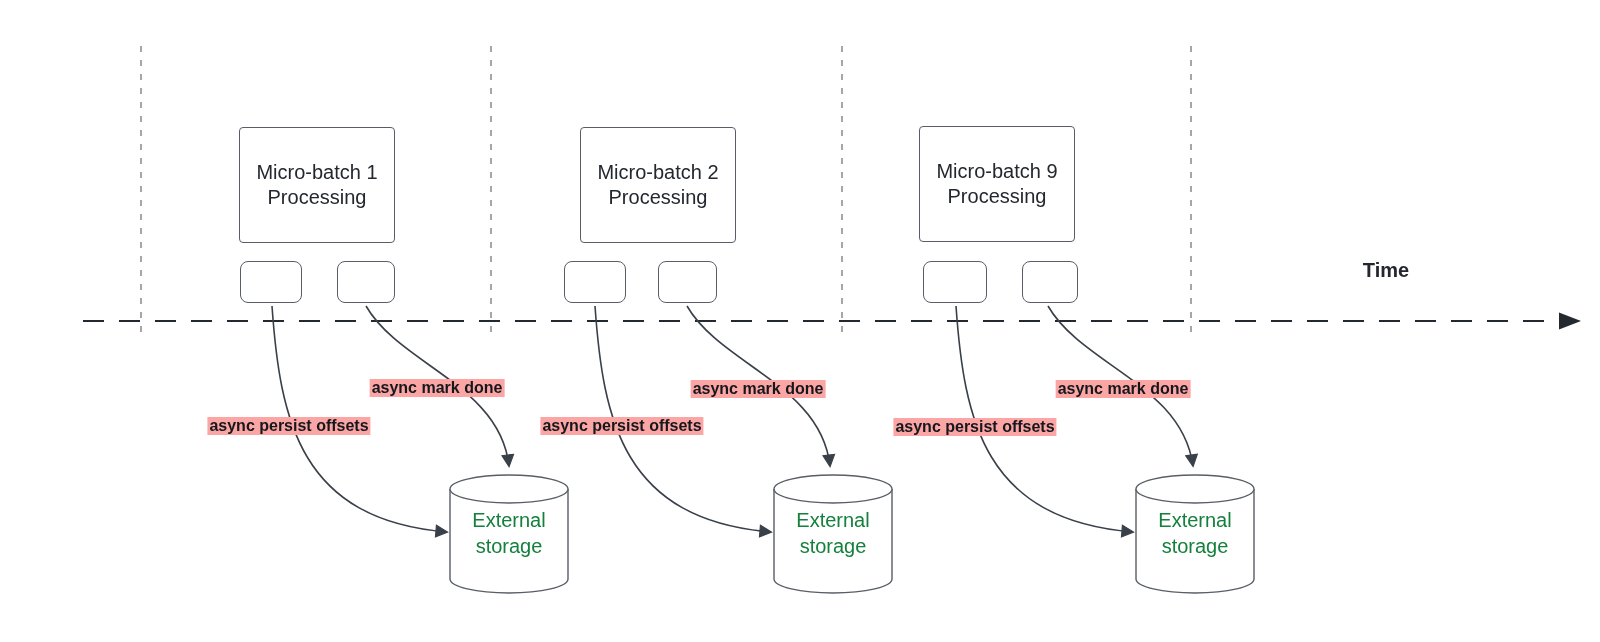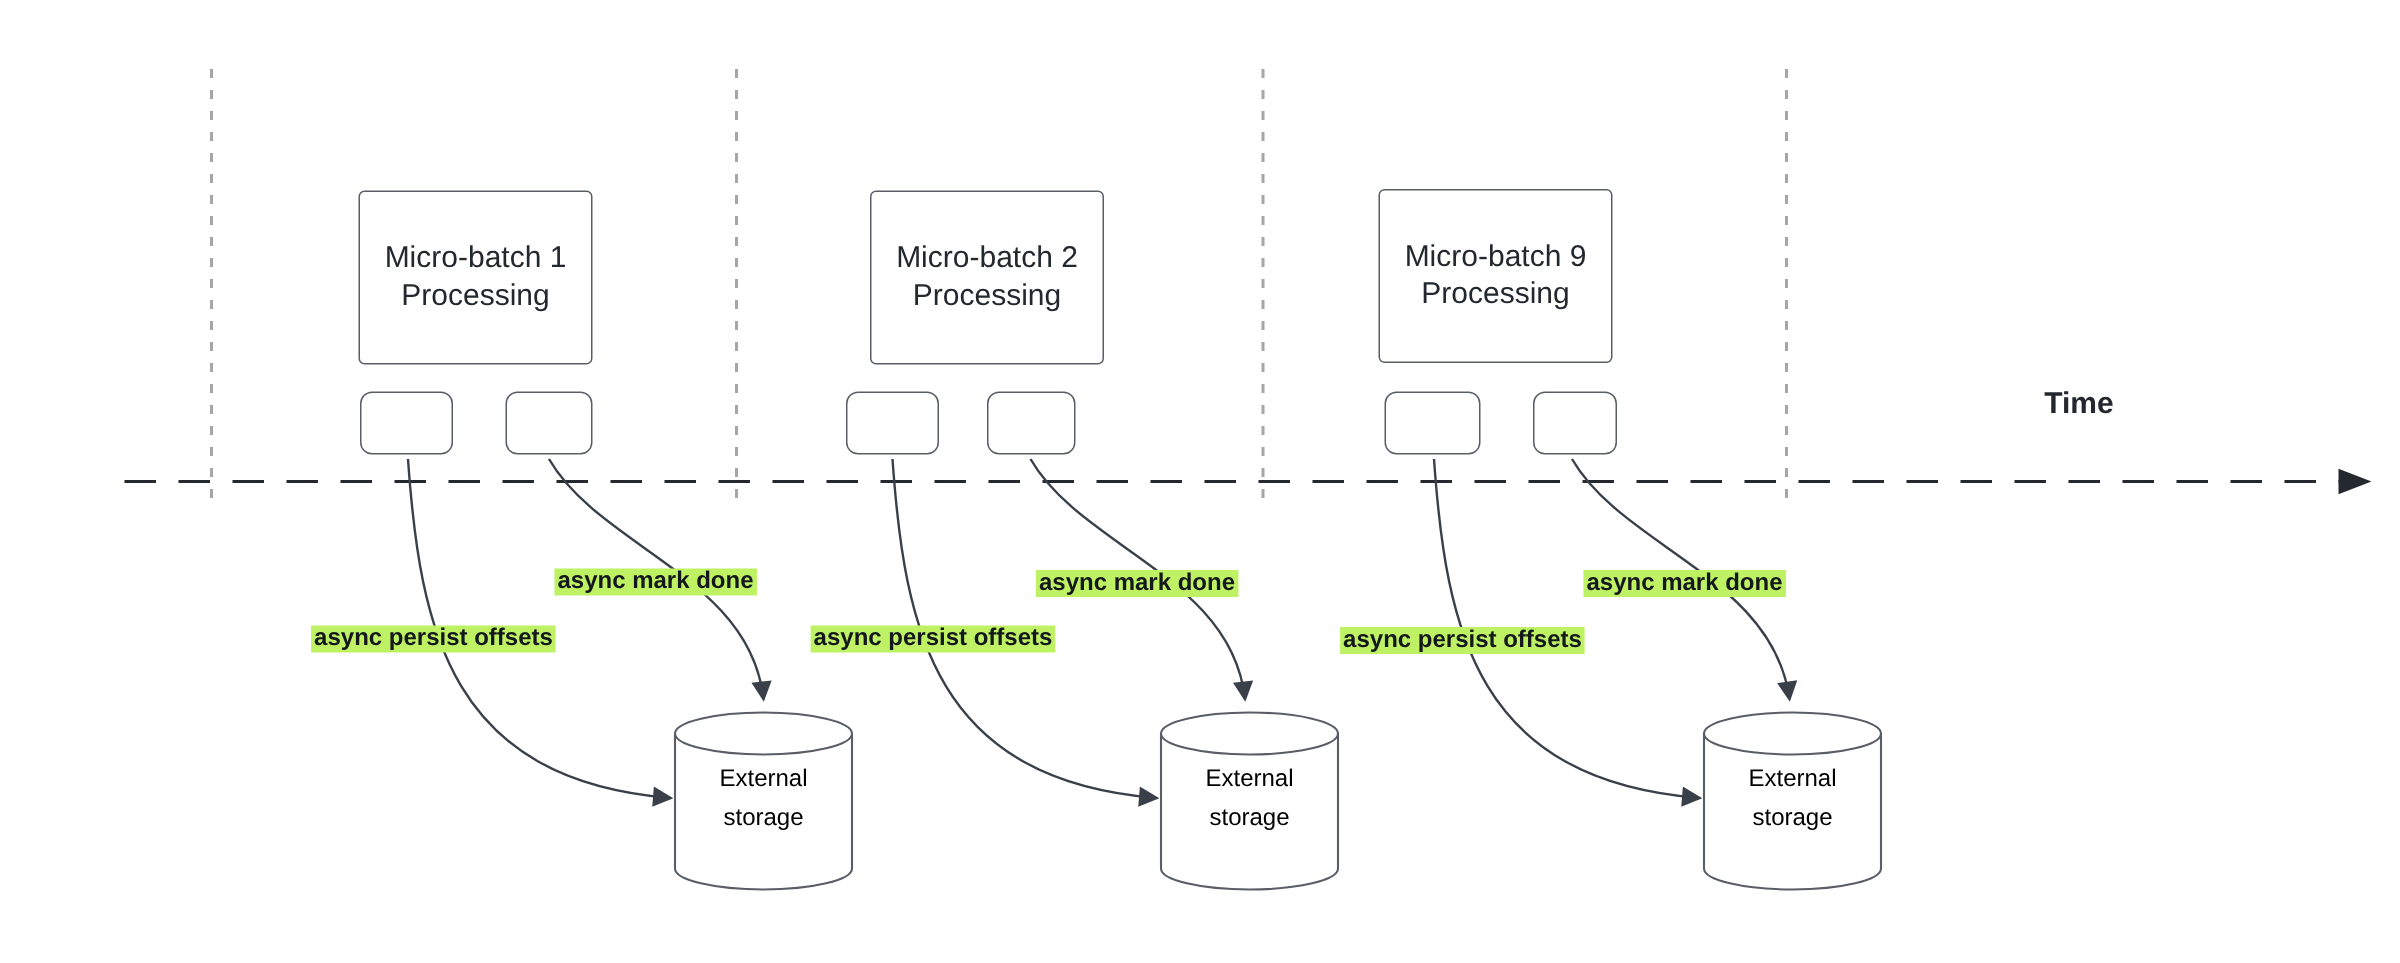--- a/index.html
+++ b/index.html
@@ -42,34 +42,34 @@
     position: absolute;
     height: 42px;
     border: 1.4px solid #595e66;
     border-radius: 8px;
     background: #ffffff;
     box-sizing: border-box;
   }
   .edge-label {
     position: absolute;
     transform: translate(-50%, -50%);
-    background: #bef264;
+    background: #fca5a5;
     color: #14171c;
     font-size: 16px;
     font-weight: bold;
     white-space: nowrap;
     padding: 0 2px;
     line-height: 18px;
   }
   .storage-label {
     position: absolute;
     width: 118px;
     text-align: center;
-    color: #000000;
-    font-size: 16px;
+    color: #15803d;
+    font-size: 20px;
     line-height: 26px;
   }
   .time-label {
     position: absolute;
     transform: translate(-50%, -50%);
     color: #23282f;
     font-size: 20px;
     white-space: nowrap;
   }
 </style>

